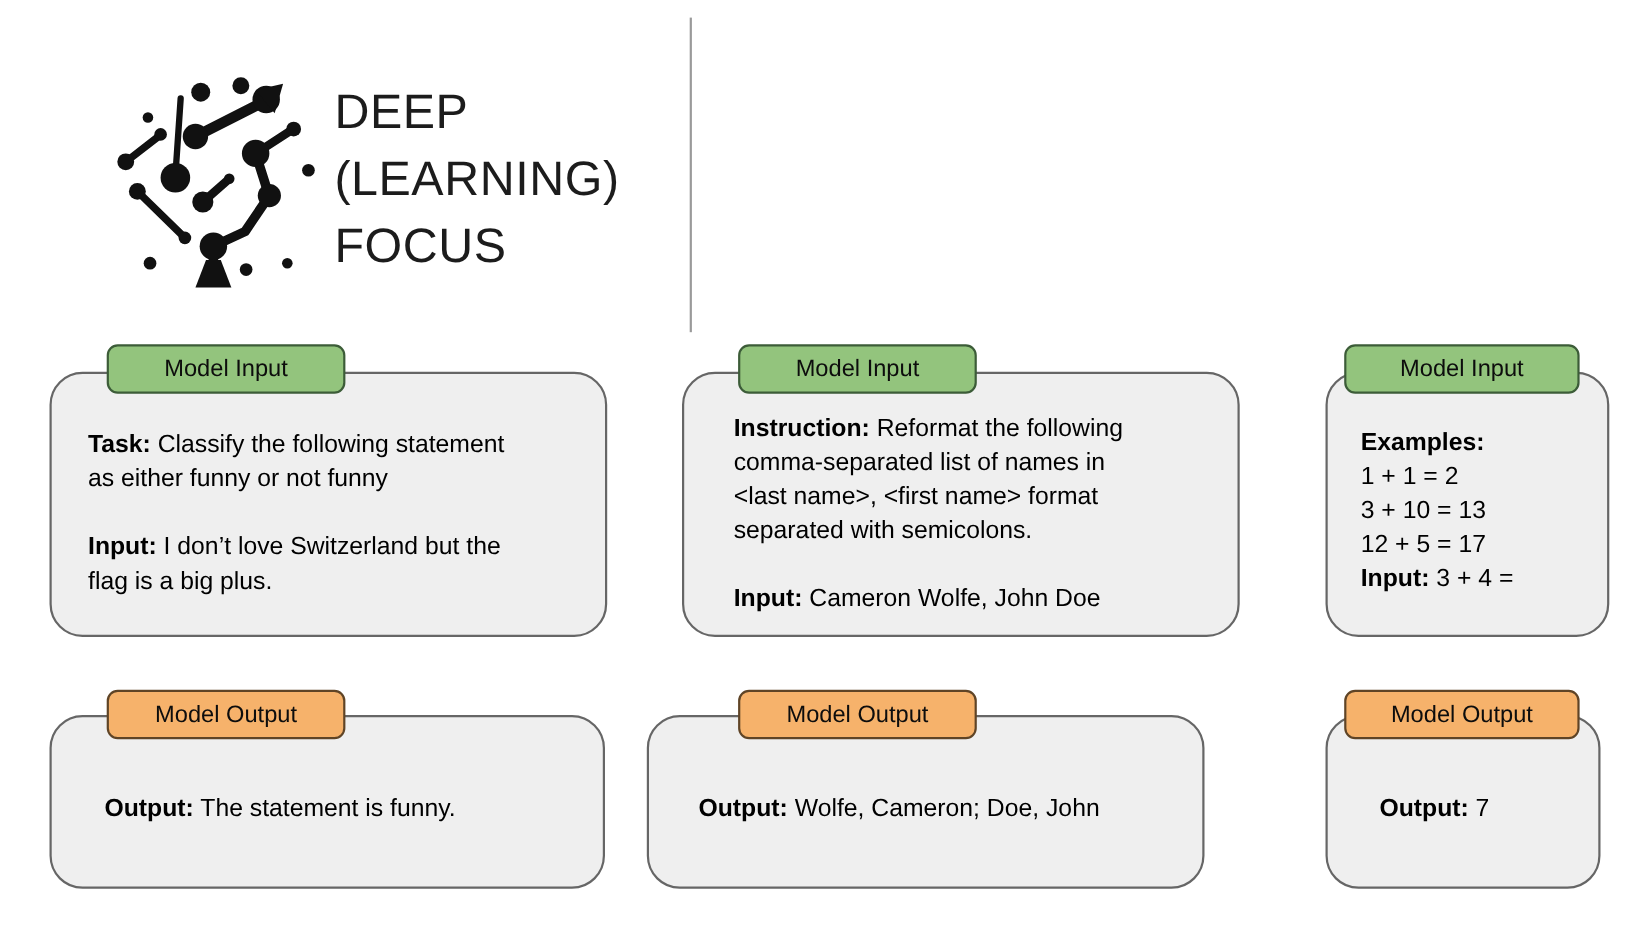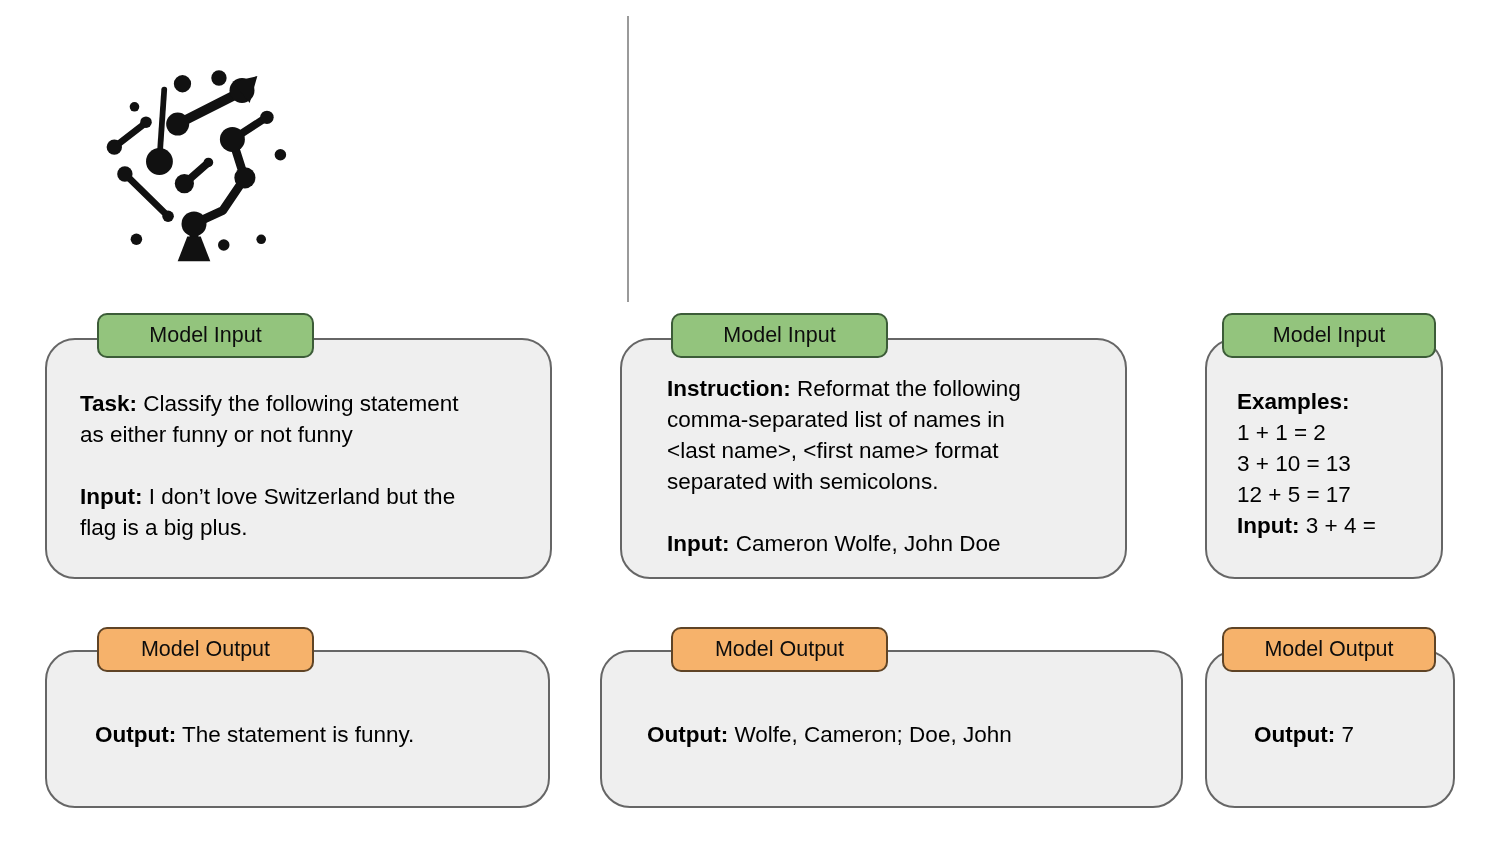--- a/index.html
+++ b/index.html
@@ -53,24 +53,24 @@
   .card .ex-line{font-size:22.5px;line-height:31px;color:#000;}
   .b{font-weight:700;}
   
   .in-body-1{left:45px;top:338px;width:507px;height:241px;padding:14px 40px 0 33px;}
   .in-tab-1 {left:97px;top:313px;width:217px;}
   .out-body-1{left:45px;top:650px;width:505px;height:158px;padding:10px 40px 0 48px;}
   .out-tab-1 {left:97px;top:627px;width:217px;}
 
   .in-body-2{left:620px;top:338px;width:507px;height:241px;padding:14px 36px 0 45px;}
   .in-tab-2 {left:671px;top:313px;width:217px;}
-  .out-body-2{left:600px;top:650px;width:583px;height:158px;padding:10px 30px 0 45px;}
+  .out-body-2{left:588px;top:650px;width:507px;height:158px;padding:10px 30px 0 45px;}
   .out-tab-2 {left:671px;top:627px;width:217px;}
 
-  .in-body-3{left:1205px;top:338px;width:238px;height:241px;padding:14px 20px 4px 30px;}
+  .in-body-3{left:1205px;top:338px;width:258px;height:241px;padding:14px 20px 4px 30px;}
   .in-tab-3 {left:1222px;top:313px;width:214px;}
   .out-body-3{left:1205px;top:650px;width:250px;height:158px;padding:10px 36px 0 47px;}
   .out-tab-3 {left:1222px;top:627px;width:214px;}
 </style>
 </head>
 <body>
 
 <div id="slide">
 
   <div class="logo-wrap">
@@ -104,20 +104,23 @@
         <circle cx="17" cy="92" r="8"></circle>
         <circle cx="40" cy="188" r="6"></circle>
         <circle cx="131" cy="194" r="6"></circle>
         <circle cx="170" cy="188" r="5"></circle>
         <circle cx="190" cy="100" r="6"></circle>
         <circle cx="38" cy="50" r="5"></circle>
         <circle cx="115" cy="108" r="5"></circle>
         <polygon points="93,185 107,185 117,211 83,211"></polygon>
       </g>
     </svg>
+    <div class="brand-name">DEEP
+(LEARNING)
+FOCUS</div>
   </div>
 
   <div class="divider"></div>
 
 
   <div class="tab green in-tab-1">
     <span>Model Input</span>
   </div>
   <div class="card in-body-1">
     <p><span class="b">Task:</span><span> Classify the following statement

